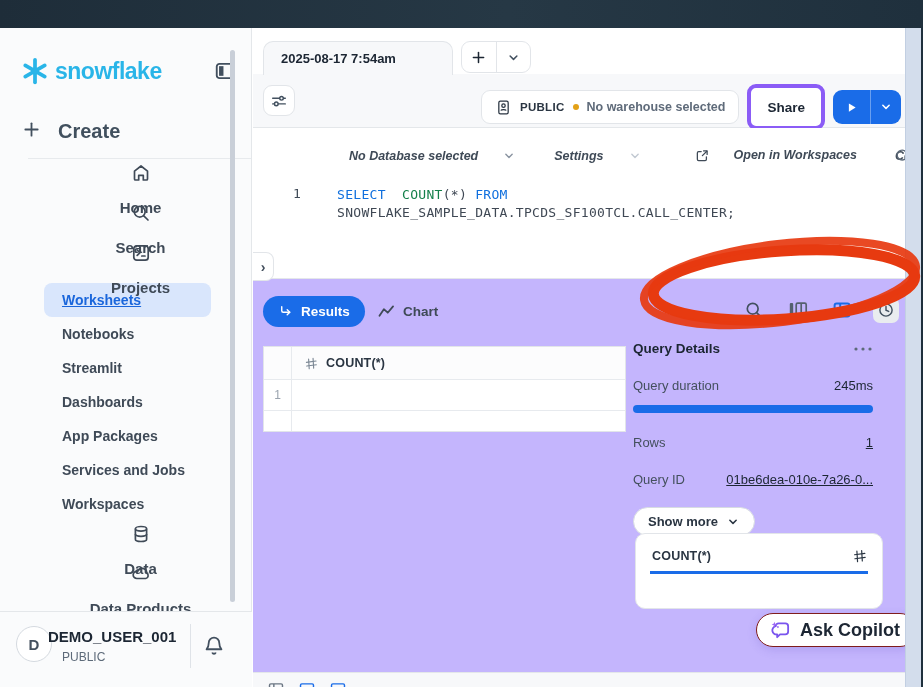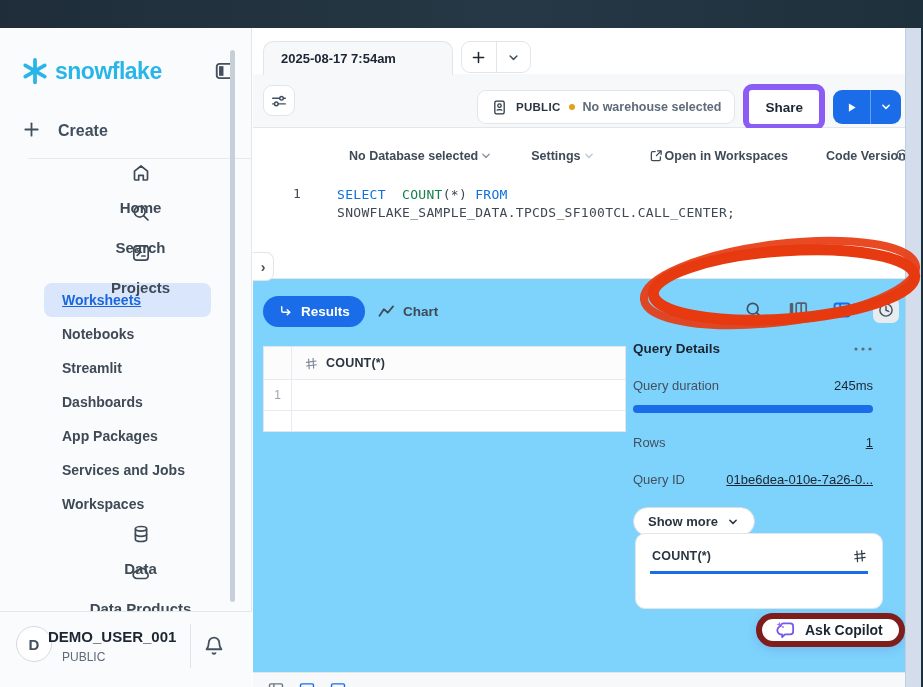--- a/index.html
+++ b/index.html
@@ -16,21 +16,21 @@
   }
   
   .sidebar{ position:absolute; left:0; top:0; width:252px; height:679px;
     background:#fafbfc; border-right:1px solid #e4e7ea; }
   .side-scroll{ position:absolute; left:0; top:0; right:0; height:583px; overflow:hidden; }
   .logo-row{ display:flex; align-items:center; margin:28px 14px 0 20px; }
   .logo-mark{ width:30px; height:30px; }
   .logo-word{ font-size:23px; font-weight:bold; color:#29b5e8; letter-spacing:-0.5px; margin-left:5px; flex:1; }
   .collapse-btn{ width:24px; height:24px; display:flex; align-items:center; justify-content:center; cursor:pointer; }
   .create-row{ display:flex; align-items:center; gap:17px; margin:30px 0 0 22px; height:30px; }
-  .create-label{ font-size:16px; font-weight:bold; color:#41505e; }
+  .create-label{ font-size:20px; font-weight:bold; color:#41505e; }
   .side-divider{ border-top:1px solid #e7eaed; margin:12px 0 4px 28px; }
   .nav-item{ display:flex; align-items:center; gap:16px; height:40px; padding-left:30px;
     font-size:15px; font-weight:bold; color:#3f4a57; cursor:pointer;flex-direction:column; }
   .nav-item .ic{ width:20px; height:20px; flex:0 0 20px; display:flex; }
   .sub-item{ height:34px; display:flex; align-items:center; padding-left:62px;
     font-size:14px; font-weight:bold; color:#3f4a57; cursor:pointer; }
   .sub-item.active{ margin:0 40px 0 44px; padding-left:18px; background:#d9e6fc;
     border-radius:8px; color:#1a66db;text-decoration:underline; }
   .side-scrollbar{ position:absolute; right:16px; top:22px; width:5px; height:552px;
     background:#c9cfd8; border-radius:3px; }
@@ -61,45 +61,45 @@
   .toolbar{ position:absolute; left:0; top:46px; width:652px; height:54px; background:#f7f8fa;
     border-bottom:1px solid #e4e7ea; }
   .slider-btn{ position:absolute; left:10px; top:11px; width:32px; height:31px; background:#fff;
     border:1px solid #e2e5e9; border-radius:9px; display:flex; align-items:center; justify-content:center; cursor:pointer; }
   .tb-right{ position:absolute; right:4px; top:10px; display:flex; gap:8px; align-items:center; }
   .ctx-pill{ height:34px; background:#fff; border:1px solid #e2e5e9; border-radius:9px;
     display:flex; align-items:center; gap:8px; padding:0 13px; cursor:pointer; }
   .ctx-role{ font-size:11.5px; font-weight:bold; letter-spacing:.3px; color:#2a3542; }
   .wh-dot{ width:6px; height:6px; border-radius:50%; background:#e3a117; }
   .wh-text{ font-size:12.5px; color:#5f6b7a; font-weight:bold; }
-  .share-btn{ height:46px; background:#fff; border:6px solid #8b5cf6; border-radius:9px;
+  .share-btn{ height:46px; background:#fff; border:4px solid #8b5cf6; border-radius:9px;
     padding:0 16px; display:flex; align-items:center; font-size:13.5px; font-weight:bold; cursor:pointer; }
   .run-btn{ height:34px; border-radius:9px; background:#1a6ce8; display:flex; overflow:hidden; cursor:pointer; }
   .run-btn .seg{ display:flex; align-items:center; justify-content:center; }
   .run-play{ width:37px; }
   .run-caret{ width:31px; border-left:1px solid rgba(255,255,255,.35); }
   
   .editor{ position:absolute; left:0; top:100px; width:652px; height:151px; background:#fff;
     border-bottom:1px solid #e4e7ea; }
   .ed-header{ position:absolute; left:0; top:14px; width:652px; height:28px; display:flex;
     align-items:center; padding-left:96px; gap:6px; overflow:hidden; white-space:nowrap; }
-  .ed-link{ font-size:12.5px; font-weight:bold; color:#3f4a57; display:flex; align-items:center; gap:1px; cursor:pointer; }
+  .ed-link{ font-size:12.5px; font-weight:bold; color:#3f4a57; display:flex; gap:24px; cursor:pointer;font-style:italic; }
   .ed-gap{ width:26px; flex:0 0 auto; }
   .ed-search-partial{ position:absolute; right:-7px; top:5px; }
   .lineno{ position:absolute; left:40px; top:58px; font-family:"DejaVu Sans Mono", monospace;
     font-size:13px; color:#3f4a57; }
   .code-body{ position:absolute; left:84px; top:58px; width:560px; font-family:"DejaVu Sans Mono", monospace;
     font-size:13px; line-height:18px; color:#3f4854; letter-spacing:.3px; }
   .kw{ color:#0f6fde; } .fn{ color:#14804a; }
   .collapse-tab{ position:absolute; left:0; top:124px; width:21px; height:29px; background:#fff;
     border:1px solid #e2e5e9; border-left:none; border-radius:0 8px 8px 0; display:flex;
     align-items:center; justify-content:center; cursor:pointer; z-index:4;
     font-size:14px; font-weight:bold; color:#44505e; }
   
-  .results{ position:absolute; left:0; top:251px; width:664px; height:393px; background:#7dd3fc; }
+  .results{ position:absolute; left:0; top:251px; width:664px; height:393px; background:#c4b5fd; }
   .res-pill{ position:absolute; left:10px; top:17px; height:31px; border-radius:16px; background:#1a6ce8;
     color:#fff; display:flex; align-items:center; gap:8px; padding:0 15px; font-size:13.5px; font-weight:bold; cursor:pointer; }
   .chart-tab{ position:absolute; left:125px; top:17px; height:31px; display:flex; align-items:center; gap:8px;
     font-size:13.5px; font-weight:bold; color:#3f4a57; cursor:pointer; }
   .res-icons{ position:absolute; right:18px; top:18px; display:flex; align-items:center; gap:18px; }
   .res-icons .icbtn{ width:26px; height:26px; display:flex; align-items:center; justify-content:center; cursor:pointer; }
   .icbtn.boxed{ background:#e9ecef; border-radius:7px; }
   .res-table{ position:absolute; left:10px; top:67px; width:363px; background:#fff;
     border:1px solid #e2e5e9; font-size:12.5px; }
   .rt-row{ display:flex; border-bottom:1px solid #e7eaee; }
@@ -125,22 +125,22 @@
   .show-more{ margin-top:20px; display:inline-flex; align-items:center; gap:8px; height:29px;
     padding:0 14px; background:#fff; border:1px solid #d7dce2; border-radius:15px;
     font-size:13px; font-weight:bold; color:#2a3542; cursor:pointer; }
   .col-card{ position:absolute; left:382px; top:254px; width:248px; height:76px; background:#fff;
     border:1px solid #e2e5e9; border-radius:10px; }
   .cc-head{ display:flex; justify-content:space-between; align-items:center; padding:14px 14px 0 16px; }
   .cc-title{ font-size:12.5px; font-weight:bold; color:#2a3542; letter-spacing:.2px; }
   .cc-fill{ padding:10px 0 0 19px; font-size:12.5px; color:#2a3542; }
   .cc-bar{ margin:7px 14px 0 14px; height:3px; background:#1a6ce8; }
   .copilot-btn{ position:absolute; left:503px; top:334px; height:34px; display:flex; align-items:center;
-    gap:9px; padding:0 16px 0 13px; background:#fff; border:6px solid #7f1d1d; border-radius:17px;
-    box-shadow:0 3px 10px rgba(90,70,190,.18); font-size:14px; font-weight:bold; color:#1c2633; cursor:pointer; }
+    gap:9px; padding:0 16px 0 13px; background:#fff; border:1px solid #7f1d1d; border-radius:17px;
+    box-shadow:0 3px 10px rgba(90,70,190,.18); font-size:18px; font-weight:bold; color:#1c2633; cursor:pointer; }
   
   .bottombar{ position:absolute; left:0; top:644px; width:652px; height:35px; background:#f7f8fa;
     border-top:1px solid #e4e7ea; display:flex; align-items:center; gap:13px; padding-left:14px; }
   .bottombar .icbtn{ width:18px; height:18px; cursor:pointer; }
   
   .annotation{ position:absolute; left:0; top:0; z-index:60; pointer-events:none; }
 </style>
 </head>
 <body>
 

